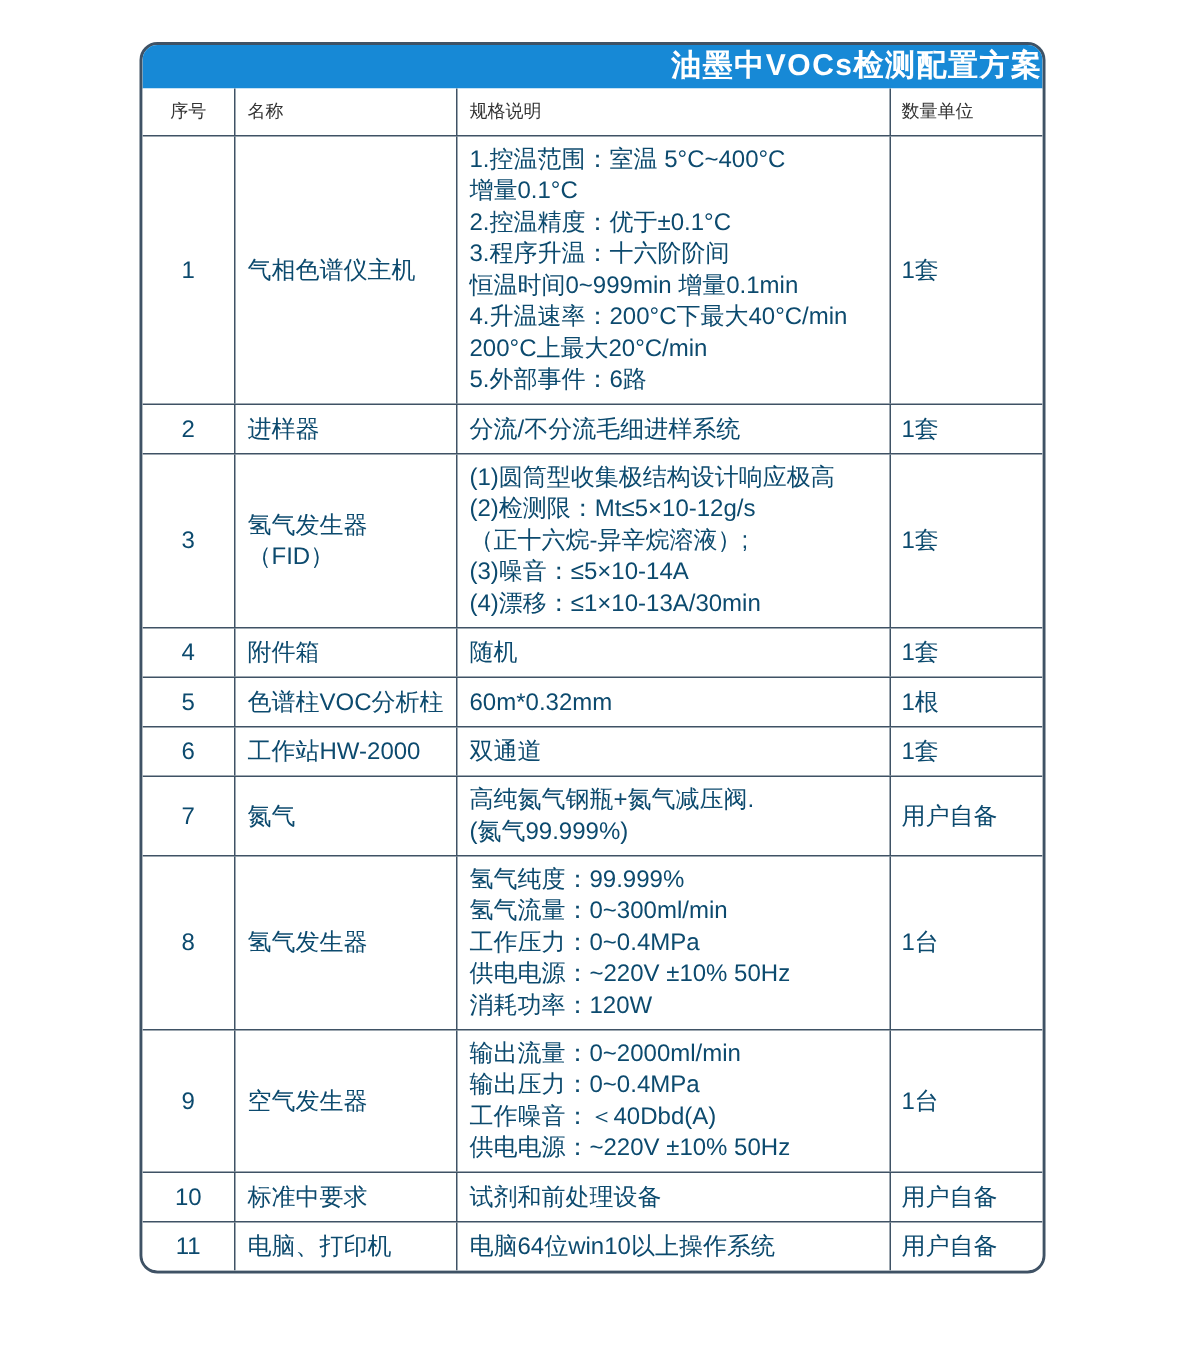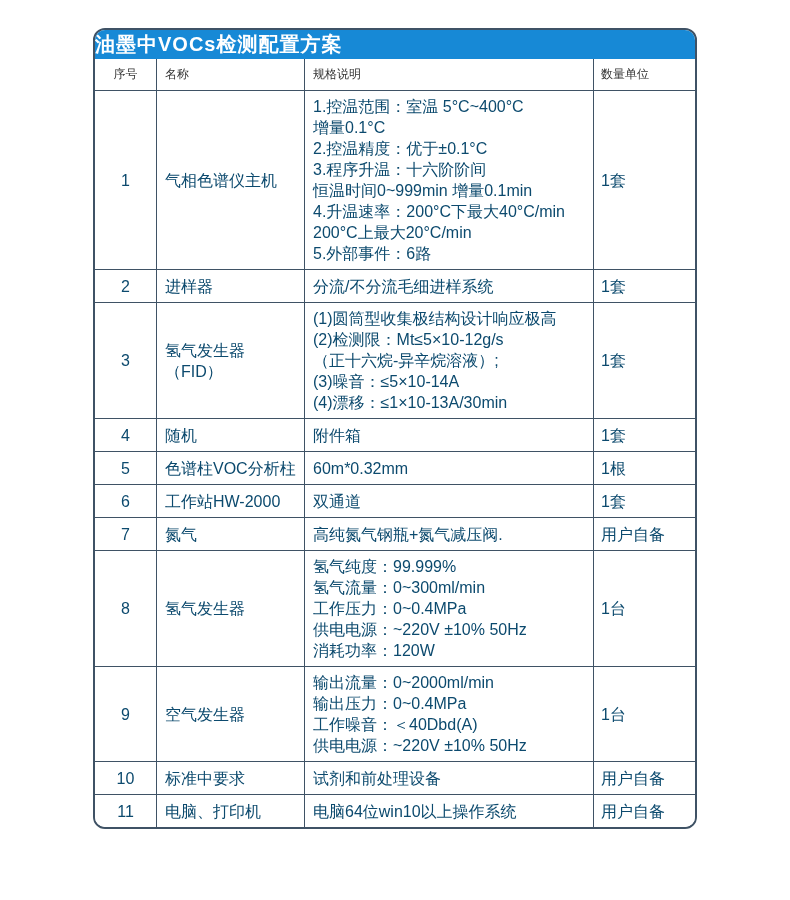--- a/index.html
+++ b/index.html
@@ -20,21 +20,21 @@
     margin: 28px auto 0 auto;
     border: 2px solid #3f5265;
     border-radius: 12px;
     overflow: hidden;
     background: #ffffff;
     box-sizing: border-box;
   }
   .titlebar {
     background: #1789d6;
     color: #ffffff;
-    text-align: left;
+    text-align: right;
     font-weight: bold;
     font-size: 20px;
     height: 29px;
     line-height: 29px;
     letter-spacing: 1px;
   }
   .grid-row {
     display: grid;
     grid-template-columns: 61px 148px 289px 1fr;
     border-top: 1px solid #3f5265;
@@ -112,24 +112,24 @@
             <span class="spec-line">(1)圆筒型收集极结构设计响应极高</span>
             <span class="spec-line">(2)检测限：Mt≤5×10-12g/s</span>
             <span class="spec-line">（正十六烷-异辛烷溶液）;</span>
             <span class="spec-line">(3)噪音：≤5×10-14A</span>
             <span class="spec-line">(4)漂移：≤1×10-13A/30min</span>
           </div>
           <div class="cell c-qty">1套</div>
         </div>
         <div class="grid-row">
           <div class="cell c-no">4</div>
+          <div class="cell c-name">附件箱</div>
           <div class="cell c-spec">
             <span class="spec-line">随机</span>
           </div>
-          <div class="cell c-name">附件箱</div>
           <div class="cell c-qty">1套</div>
         </div>
         <div class="grid-row">
           <div class="cell c-no">5</div>
           <div class="cell c-name">色谱柱VOC分析柱</div>
           <div class="cell c-spec">
             <span class="spec-line">60m*0.32mm</span>
           </div>
           <div class="cell c-qty">1根</div>
         </div>
@@ -139,20 +139,21 @@
           <div class="cell c-spec">
             <span class="spec-line">双通道</span>
           </div>
           <div class="cell c-qty">1套</div>
         </div>
         <div class="grid-row">
           <div class="cell c-no">7</div>
           <div class="cell c-name">氮气</div>
           <div class="cell c-spec">
             <span class="spec-line">高纯氮气钢瓶+氮气减压阀.</span>
+            <span class="spec-line">(氮气99.999%)</span>
           </div>
           <div class="cell c-qty">用户自备</div>
         </div>
         <div class="grid-row">
           <div class="cell c-no">8</div>
           <div class="cell c-name">氢气发生器</div>
           <div class="cell c-spec">
             <span class="spec-line">氢气纯度：99.999%</span>
             <span class="spec-line">氢气流量：0~300ml/min</span>
             <span class="spec-line">工作压力：0~0.4MPa</span>

